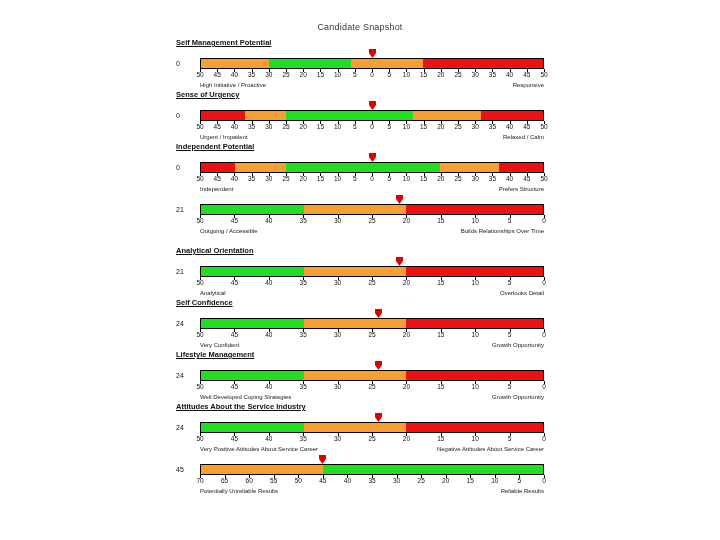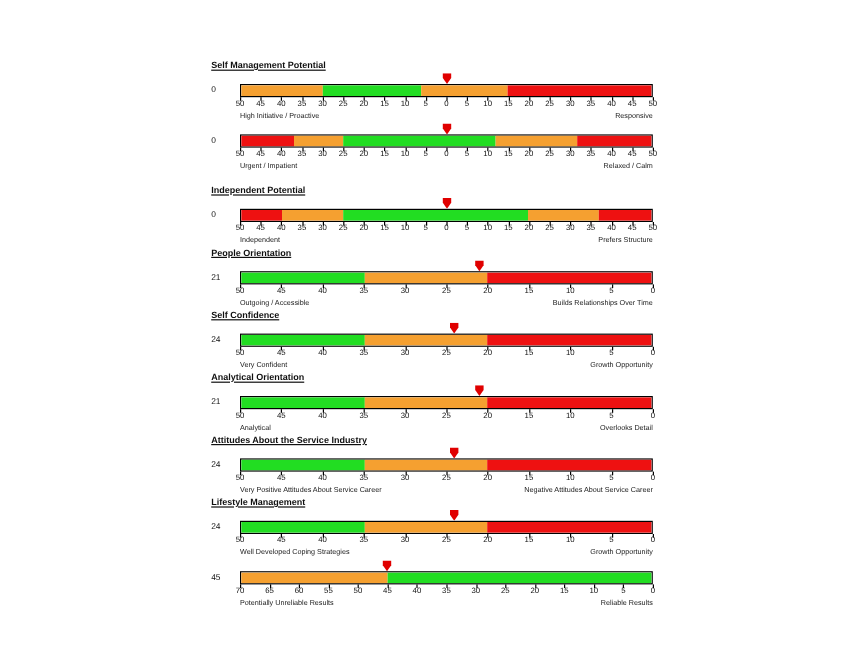--- a/index.html
+++ b/index.html
@@ -18,21 +18,20 @@
     font-size:9px;
     color:#3a3a3a;
     letter-spacing:.2px;
   }
 
   .scales{
     position:absolute;
     top:38px;
     left:176px;
     width:368px;
-    margin-top:12px;
   }
 
   .scale-block{
     position:relative;
     height:52px;
   }
   .scale-block.last{height:56px;}
 
   .scale-name{
     font-size:7.5px;
@@ -127,20 +126,21 @@
     white-space:nowrap;
   }
   .anchor-left{left:0;}
   .anchor-right{right:0;}
 </style>
 </head>
 <body>
 
 <div class="page">
 
+  <div class="chart-title">Candidate Snapshot</div>
 
   <div class="scales" id="scales-root">
       <div class="scale-block">
         <div class="scale-name">Self Management Potential</div>
         <div class="marker-lane">
           <div class="marker" style="left: calc(50% + 12px);">
             <svg width="9" height="9" viewBox="0 0 9 9">
               <polygon points="1,0 8,0 8,4 4.5,9 1,4" fill="#e00000"></polygon>
             </svg>
           </div>
@@ -199,20 +199,21 @@
             <div class="tick-label" style="left: 95%;">45</div>
             <div class="tick-label" style="left: 100%;">50</div>
           </div>
           <div class="anchors">
             <div class="anchor-left">High Initiative / Proactive</div>
             <div class="anchor-right">Responsive</div>
           </div>
         </div>
       </div>
       <div class="scale-block">
+        <div class="scale-name">Sense of Urgency</div>
         <div class="marker-lane">
           <div class="marker" style="left: calc(50% + 12px);">
             <svg width="9" height="9" viewBox="0 0 9 9">
               <polygon points="1,0 8,0 8,4 4.5,9 1,4" fill="#e00000"></polygon>
             </svg>
           </div>
         </div>
         <div class="bar-row">
           <div class="score">0</div>
           <div class="bar">
@@ -338,21 +339,20 @@
             <div class="tick-label" style="left: 95%;">45</div>
             <div class="tick-label" style="left: 100%;">50</div>
           </div>
           <div class="anchors">
             <div class="anchor-left">Independent</div>
             <div class="anchor-right">Prefers Structure</div>
           </div>
         </div>
       </div>
       <div class="scale-block">
-        <div class="scale-name">People Orientation</div>
         <div class="marker-lane">
           <div class="marker" style="left: calc(58% + 10.08px);">
             <svg width="9" height="9" viewBox="0 0 9 9">
               <polygon points="1,0 8,0 8,4 4.5,9 1,4" fill="#e00000"></polygon>
             </svg>
           </div>
         </div>
         <div class="bar-row">
           <div class="score">21</div>
           <div class="bar">
@@ -386,30 +386,30 @@
             <div class="tick-label" style="left: 90%;">5</div>
             <div class="tick-label" style="left: 100%;">0</div>
           </div>
           <div class="anchors">
             <div class="anchor-left">Outgoing / Accessible</div>
             <div class="anchor-right">Builds Relationships Over Time</div>
           </div>
         </div>
       </div>
       <div class="scale-block">
-        <div class="scale-name">Self Confidence</div>
-        <div class="marker-lane">
-          <div class="marker" style="left: calc(52% + 11.52px);">
-            <svg width="9" height="9" viewBox="0 0 9 9">
-              <polygon points="1,0 8,0 8,4 4.5,9 1,4" fill="#e00000"></polygon>
-            </svg>
-          </div>
-        </div>
-        <div class="bar-row">
-          <div class="score">24</div>
+        <div class="scale-name">Analytical Orientation</div>
+        <div class="marker-lane">
+          <div class="marker" style="left: calc(58% + 10.08px);">
+            <svg width="9" height="9" viewBox="0 0 9 9">
+              <polygon points="1,0 8,0 8,4 4.5,9 1,4" fill="#e00000"></polygon>
+            </svg>
+          </div>
+        </div>
+        <div class="bar-row">
+          <div class="score">21</div>
           <div class="bar">
             <div class="seg" style="width: 30%; background: rgb(34, 221, 34);"></div>
             <div class="seg" style="width: 30%; background: rgb(245, 160, 48);"></div>
             <div class="seg" style="width: 40%; background: rgb(238, 17, 17);"></div>
           </div>
           <div class="ticks">
             <div class="tick" style="left: 0%;"></div>
             <div class="tick" style="left: 10%;"></div>
             <div class="tick" style="left: 20%;"></div>
             <div class="tick" style="left: 30%;"></div>
@@ -428,36 +428,36 @@
             <div class="tick-label" style="left: 30%;">35</div>
             <div class="tick-label" style="left: 40%;">30</div>
             <div class="tick-label" style="left: 50%;">25</div>
             <div class="tick-label" style="left: 60%;">20</div>
             <div class="tick-label" style="left: 70%;">15</div>
             <div class="tick-label" style="left: 80%;">10</div>
             <div class="tick-label" style="left: 90%;">5</div>
             <div class="tick-label" style="left: 100%;">0</div>
           </div>
           <div class="anchors">
-            <div class="anchor-left">Very Confident</div>
-            <div class="anchor-right">Growth Opportunity</div>
-          </div>
-        </div>
-      </div>
-      <div class="scale-block">
-        <div class="scale-name">Analytical Orientation</div>
-        <div class="marker-lane">
-          <div class="marker" style="left: calc(58% + 10.08px);">
-            <svg width="9" height="9" viewBox="0 0 9 9">
-              <polygon points="1,0 8,0 8,4 4.5,9 1,4" fill="#e00000"></polygon>
-            </svg>
-          </div>
-        </div>
-        <div class="bar-row">
-          <div class="score">21</div>
+            <div class="anchor-left">Analytical</div>
+            <div class="anchor-right">Overlooks Detail</div>
+          </div>
+        </div>
+      </div>
+      <div class="scale-block">
+        <div class="scale-name">Self Confidence</div>
+        <div class="marker-lane">
+          <div class="marker" style="left: calc(52% + 11.52px);">
+            <svg width="9" height="9" viewBox="0 0 9 9">
+              <polygon points="1,0 8,0 8,4 4.5,9 1,4" fill="#e00000"></polygon>
+            </svg>
+          </div>
+        </div>
+        <div class="bar-row">
+          <div class="score">24</div>
           <div class="bar">
             <div class="seg" style="width: 30%; background: rgb(34, 221, 34);"></div>
             <div class="seg" style="width: 30%; background: rgb(245, 160, 48);"></div>
             <div class="seg" style="width: 40%; background: rgb(238, 17, 17);"></div>
           </div>
           <div class="ticks">
             <div class="tick" style="left: 0%;"></div>
             <div class="tick" style="left: 10%;"></div>
             <div class="tick" style="left: 20%;"></div>
             <div class="tick" style="left: 30%;"></div>
@@ -476,27 +476,27 @@
             <div class="tick-label" style="left: 30%;">35</div>
             <div class="tick-label" style="left: 40%;">30</div>
             <div class="tick-label" style="left: 50%;">25</div>
             <div class="tick-label" style="left: 60%;">20</div>
             <div class="tick-label" style="left: 70%;">15</div>
             <div class="tick-label" style="left: 80%;">10</div>
             <div class="tick-label" style="left: 90%;">5</div>
             <div class="tick-label" style="left: 100%;">0</div>
           </div>
           <div class="anchors">
-            <div class="anchor-left">Analytical</div>
-            <div class="anchor-right">Overlooks Detail</div>
-          </div>
-        </div>
-      </div>
-      <div class="scale-block">
-        <div class="scale-name">Attitudes About the Service Industry</div>
+            <div class="anchor-left">Very Confident</div>
+            <div class="anchor-right">Growth Opportunity</div>
+          </div>
+        </div>
+      </div>
+      <div class="scale-block">
+        <div class="scale-name">Lifestyle Management</div>
         <div class="marker-lane">
           <div class="marker" style="left: calc(52% + 11.52px);">
             <svg width="9" height="9" viewBox="0 0 9 9">
               <polygon points="1,0 8,0 8,4 4.5,9 1,4" fill="#e00000"></polygon>
             </svg>
           </div>
         </div>
         <div class="bar-row">
           <div class="score">24</div>
           <div class="bar">
@@ -524,27 +524,27 @@
             <div class="tick-label" style="left: 30%;">35</div>
             <div class="tick-label" style="left: 40%;">30</div>
             <div class="tick-label" style="left: 50%;">25</div>
             <div class="tick-label" style="left: 60%;">20</div>
             <div class="tick-label" style="left: 70%;">15</div>
             <div class="tick-label" style="left: 80%;">10</div>
             <div class="tick-label" style="left: 90%;">5</div>
             <div class="tick-label" style="left: 100%;">0</div>
           </div>
           <div class="anchors">
-            <div class="anchor-left">Very Positive Attitudes About Service Career</div>
-            <div class="anchor-right">Negative Attitudes About Service Career</div>
-          </div>
-        </div>
-      </div>
-      <div class="scale-block">
-        <div class="scale-name">Lifestyle Management</div>
+            <div class="anchor-left">Well Developed Coping Strategies</div>
+            <div class="anchor-right">Growth Opportunity</div>
+          </div>
+        </div>
+      </div>
+      <div class="scale-block">
+        <div class="scale-name">Attitudes About the Service Industry</div>
         <div class="marker-lane">
           <div class="marker" style="left: calc(52% + 11.52px);">
             <svg width="9" height="9" viewBox="0 0 9 9">
               <polygon points="1,0 8,0 8,4 4.5,9 1,4" fill="#e00000"></polygon>
             </svg>
           </div>
         </div>
         <div class="bar-row">
           <div class="score">24</div>
           <div class="bar">
@@ -572,22 +572,22 @@
             <div class="tick-label" style="left: 30%;">35</div>
             <div class="tick-label" style="left: 40%;">30</div>
             <div class="tick-label" style="left: 50%;">25</div>
             <div class="tick-label" style="left: 60%;">20</div>
             <div class="tick-label" style="left: 70%;">15</div>
             <div class="tick-label" style="left: 80%;">10</div>
             <div class="tick-label" style="left: 90%;">5</div>
             <div class="tick-label" style="left: 100%;">0</div>
           </div>
           <div class="anchors">
-            <div class="anchor-left">Well Developed Coping Strategies</div>
-            <div class="anchor-right">Growth Opportunity</div>
+            <div class="anchor-left">Very Positive Attitudes About Service Career</div>
+            <div class="anchor-right">Negative Attitudes About Service Career</div>
           </div>
         </div>
       </div>
       <div class="scale-block last">
         <div class="marker-lane">
           <div class="marker" style="left: calc(35.7143% + 15.4286px);">
             <svg width="9" height="9" viewBox="0 0 9 9">
               <polygon points="1,0 8,0 8,4 4.5,9 1,4" fill="#e00000"></polygon>
             </svg>
           </div>

